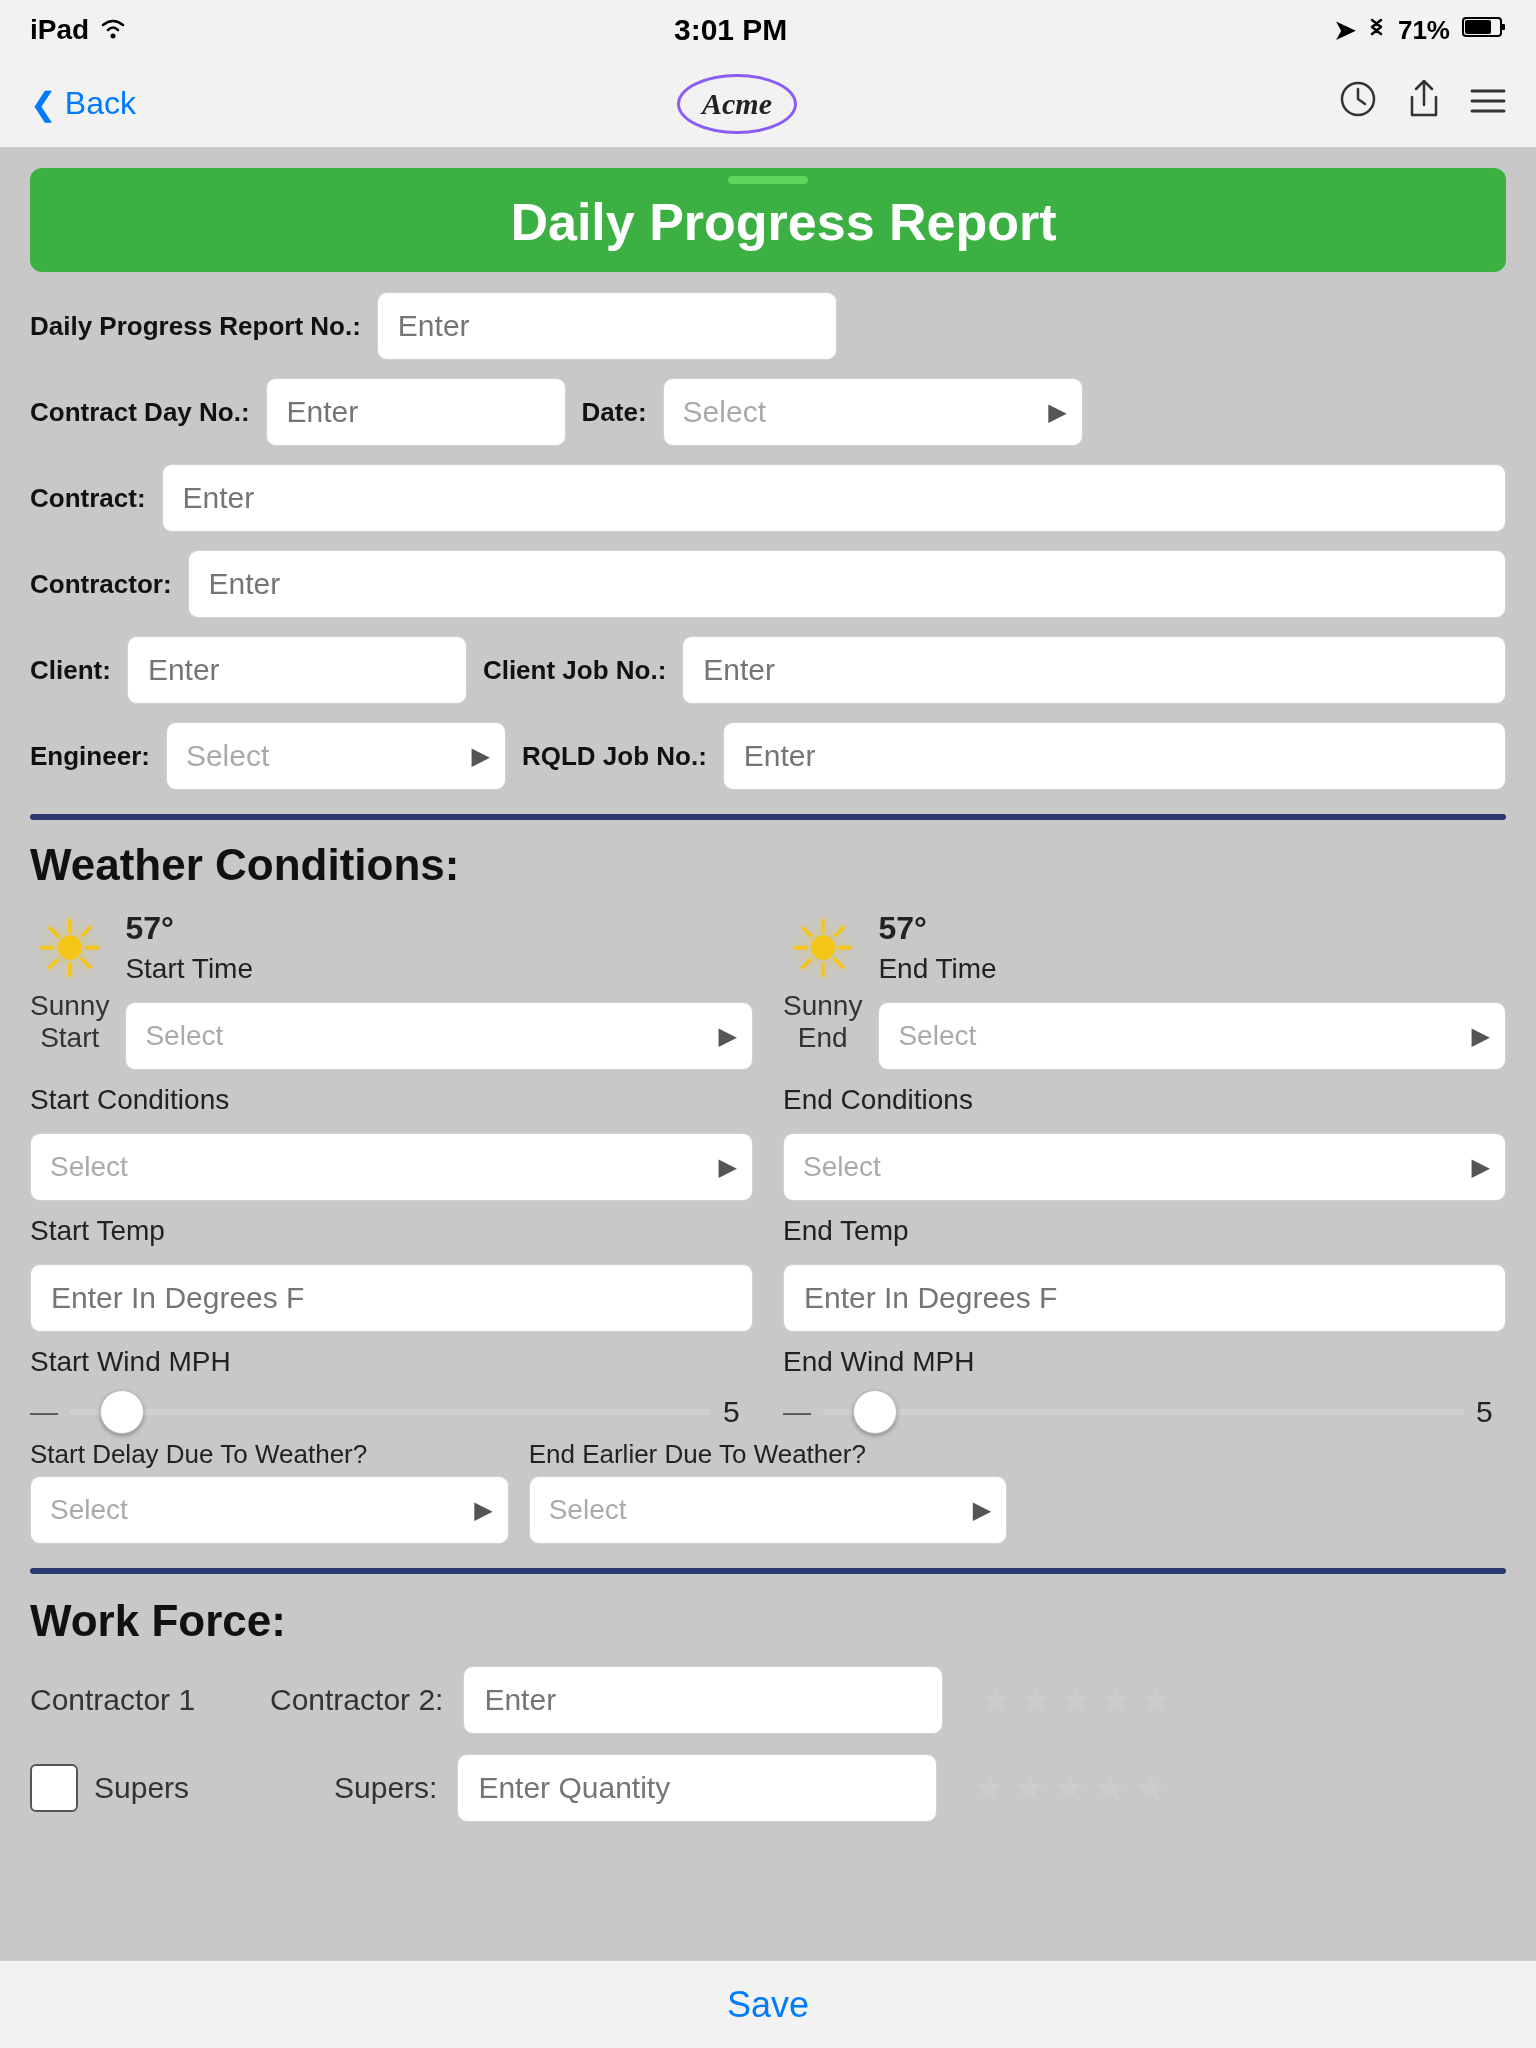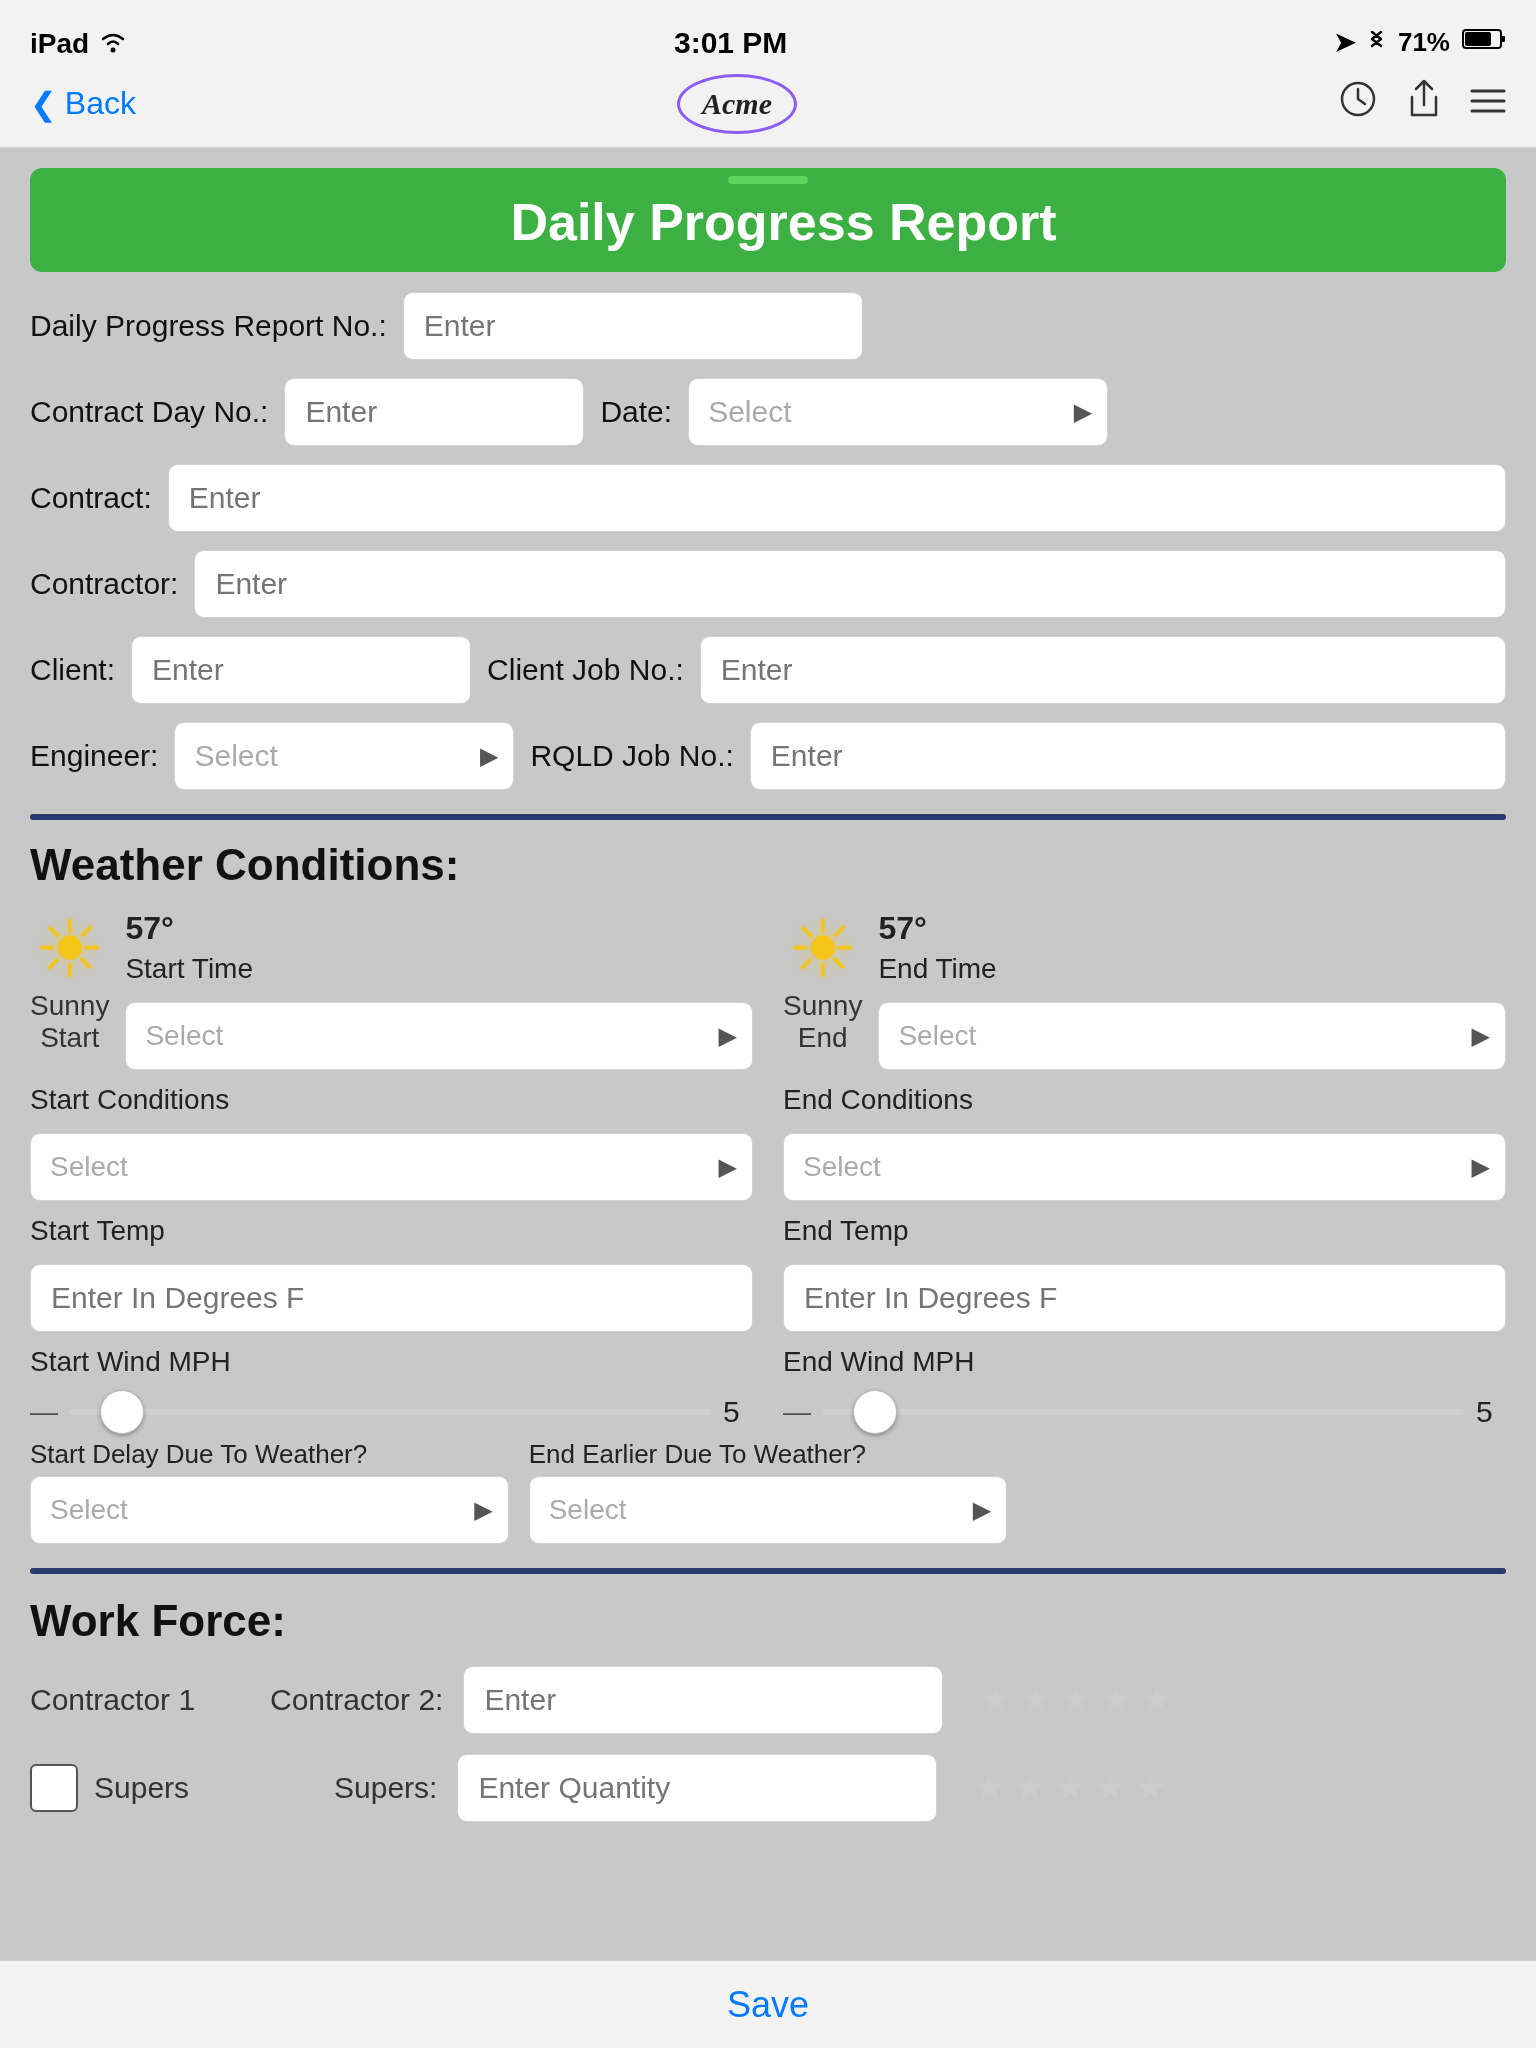--- a/index.html
+++ b/index.html
@@ -12,21 +12,21 @@
       min-height: 2048px;
       display: flex;
       flex-direction: column;
     }
 
     
     .status-bar {
       background: #f2f2f2;
       height: 60px;
       display: flex;
-      align-items: flex-end;
+      align-items: center;
       justify-content: space-between;
       padding: 0 30px;
       font-size: 28px;
       font-weight: 600;
     }
     .status-bar-left { display: flex; align-items: center; gap: 10px; }
     .status-bar-center { font-size: 30px; font-weight: 600; }
     .status-bar-right { display: flex; align-items: center; gap: 12px; font-size: 26px; }
 
     
@@ -95,23 +95,23 @@
     }
 
     .form-row {
       display: flex;
       align-items: center;
       margin-bottom: 18px;
       gap: 16px;
     }
 
     .form-label {
-      font-size: 30px;
+      font-size: 26px;
       color: #111;
-      font-weight: 400;
+      font-weight: 700;
       white-space: nowrap;
     }
 
     .form-input {
       flex: 1;
       height: 68px;
       background: white;
       border: 1px solid #d0d0d0;
       border-radius: 10px;
       padding: 0 20px;

